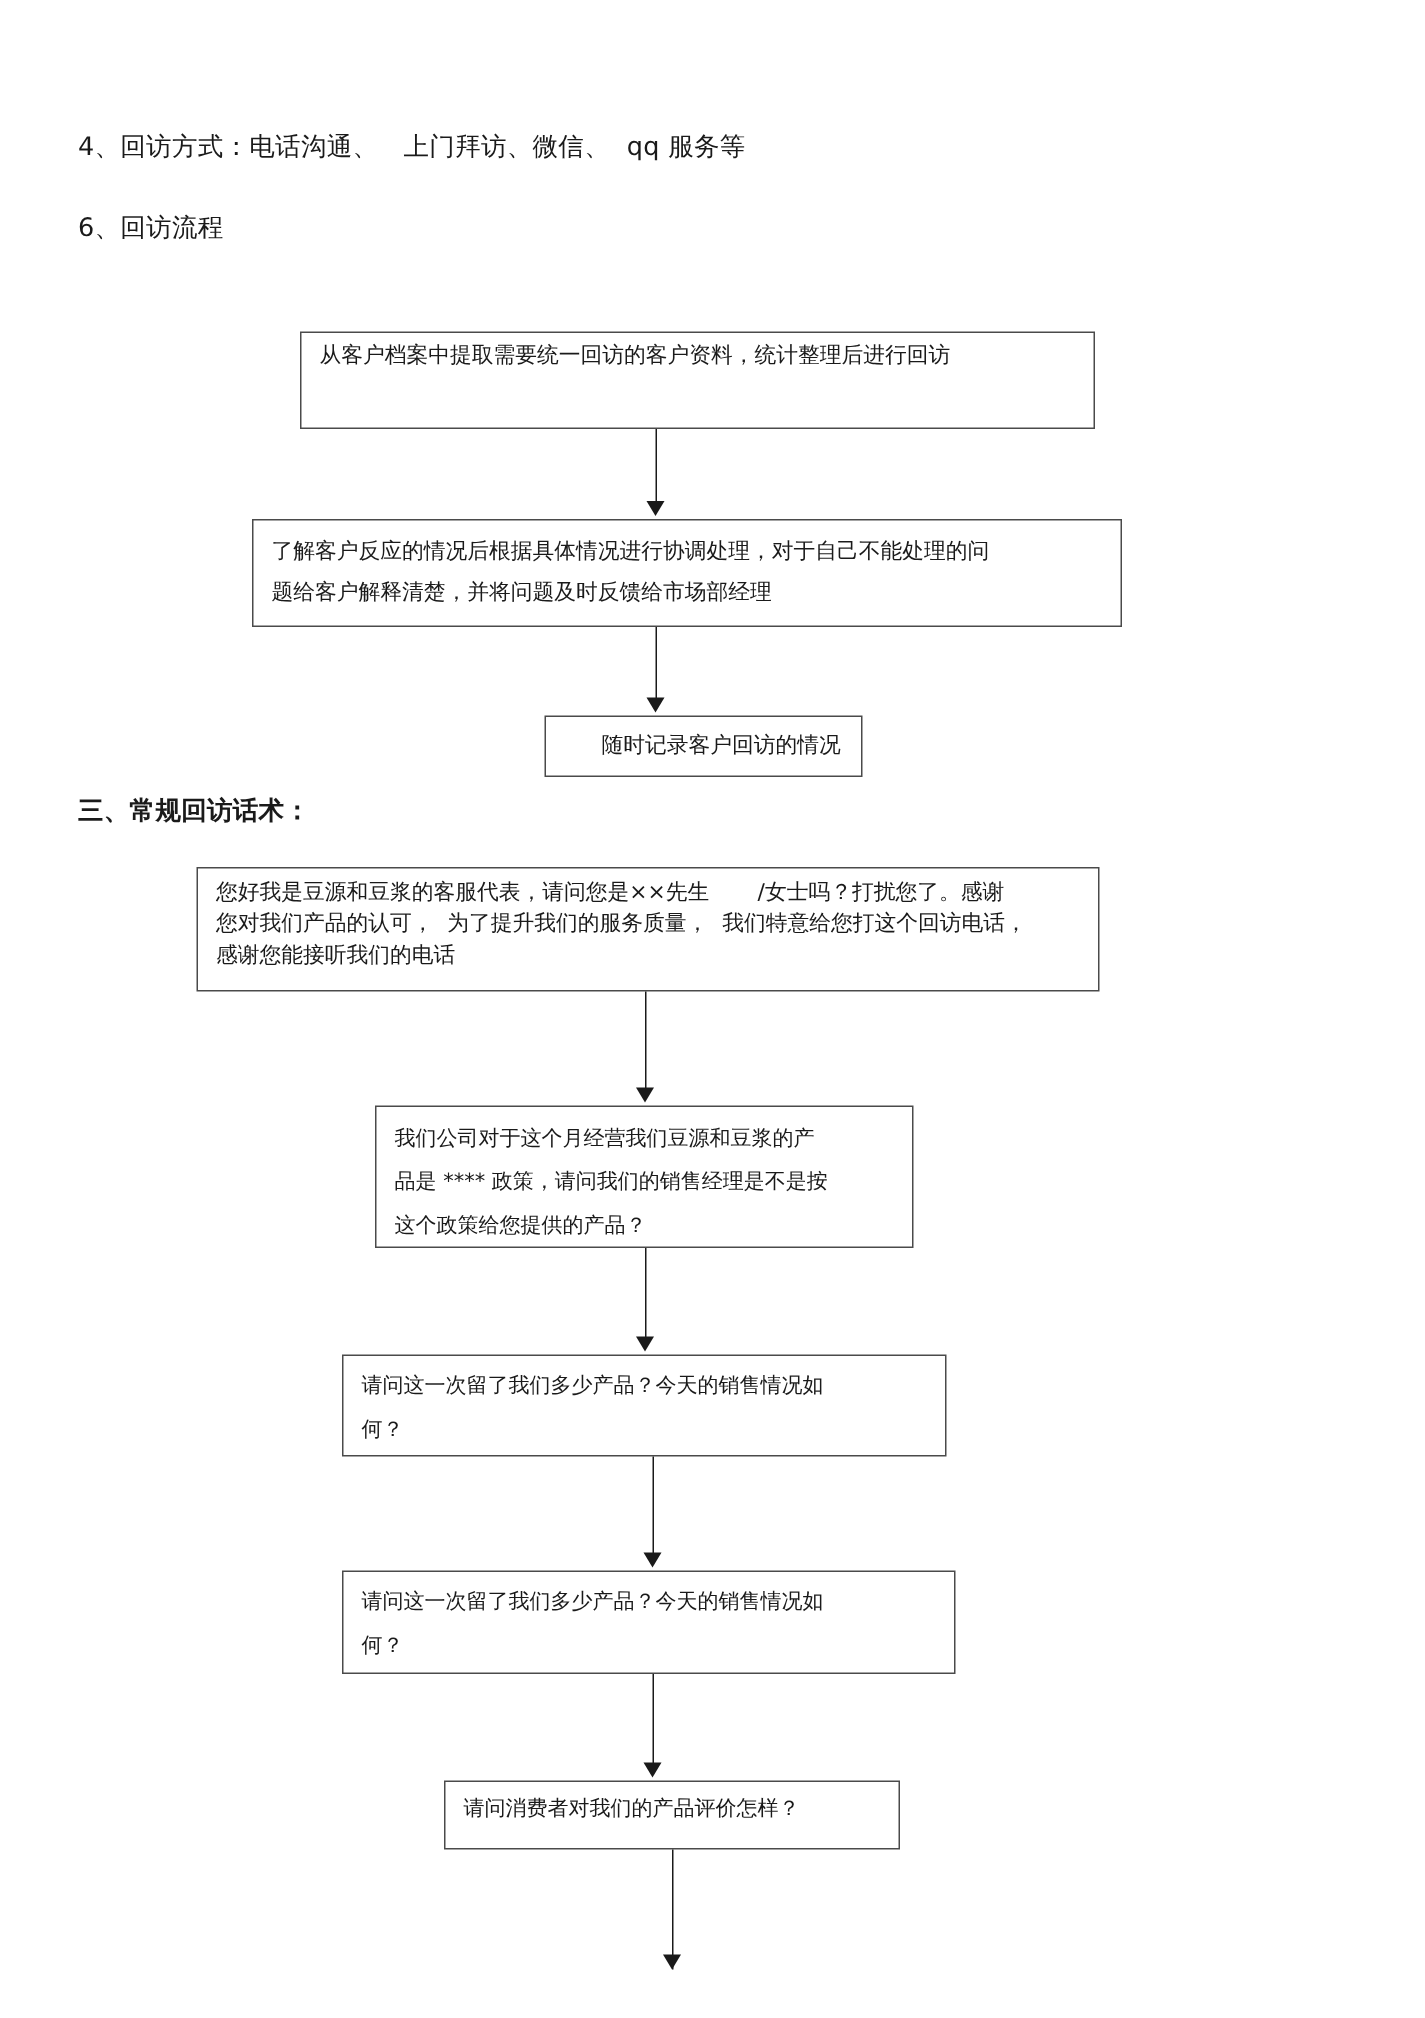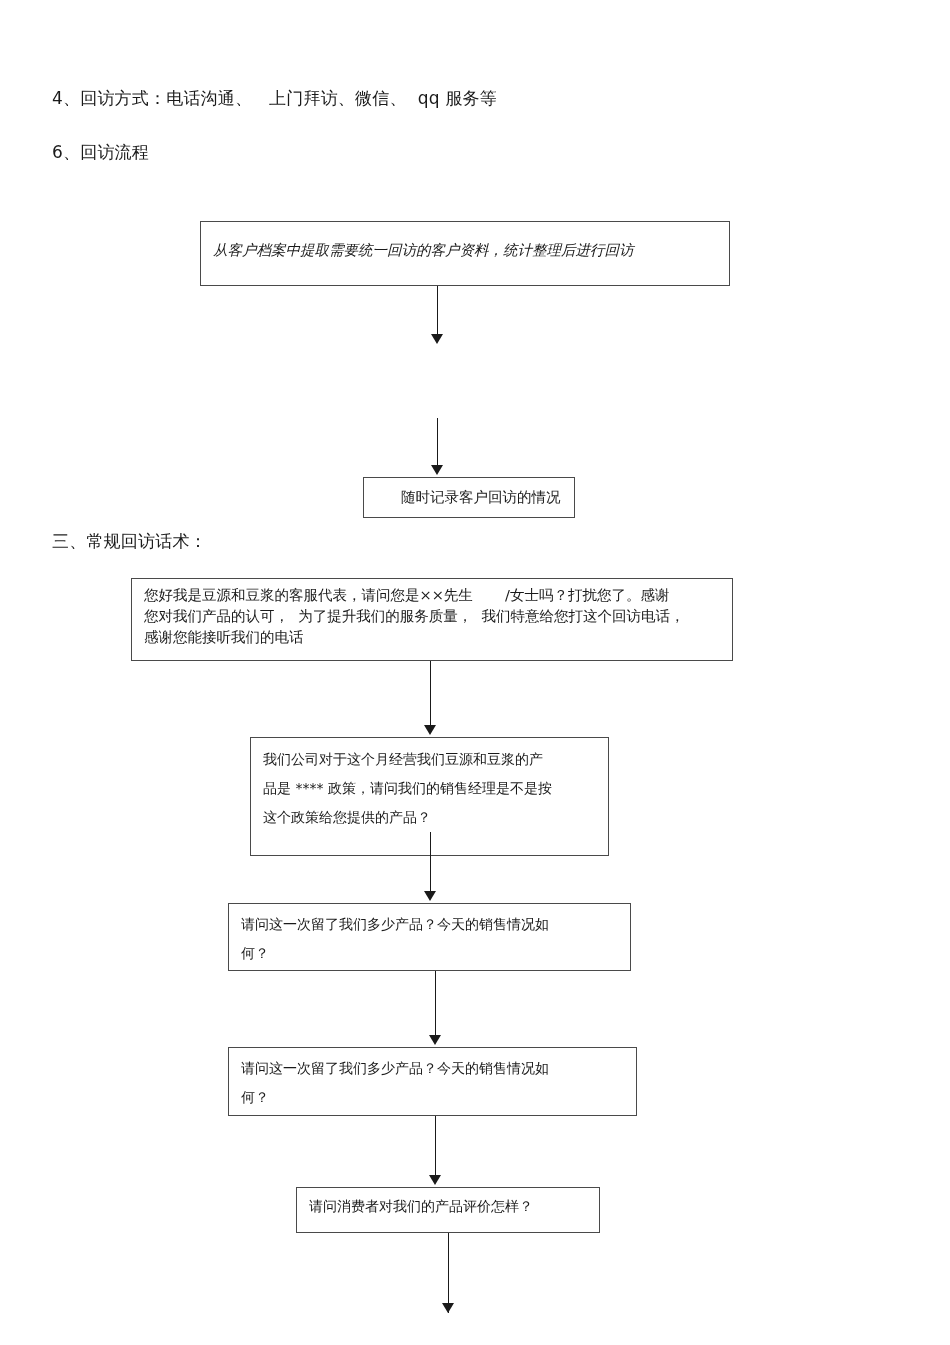--- a/index.html
+++ b/index.html
@@ -27,21 +27,21 @@
   .heading {
     position: absolute;
     font-size: 17px;
     line-height: 24px;
     color: #1a1a1a;
     white-space: pre;
     letter-spacing: 0.2px;
   }
   #heading-4  { left: 52px;  top: 86px; }
   #heading-5  { left: 52px;  top: 140px; }
-  #heading-3  { left: 52px;  top: 529px; }
+  #heading-3  { left: 52px;  top: 529px; font-weight: bold; }
 
   
   .box {
     position: absolute;
     box-sizing: border-box;
     border: 1px solid #4a4a4a;
     background: #ffffff;
   }
   .box .txt {
     position: absolute;
@@ -53,27 +53,27 @@
     color: #1a1a1a;
     white-space: pre-wrap;
   }
   .box.small .txt { font-size: 14px; }
 
   
   #box-extract   { left: 200px; top: 221px; width: 530px; height: 65px; }
   #box-handle    { left: 168px; top: 346px; width: 580px; height: 72px; }
   #box-record    { left: 363px; top: 477px; width: 212px; height: 41px; }
 
-  #box-extract .txt  { top: 15px; font-style: italic; }
+  #box-extract .txt  { top: 2px; }
   #box-handle .txt   { top: 8px; }
   #box-record .txt   { top: 6px; left: 13px; padding-left: 24px; }
 
   
   #box-greeting  { left: 131px; top: 578px; width: 602px; height: 83px; }
-  #box-policy    { left: 250px; top: 737px; width: 359px; height: 119px; }
+  #box-policy    { left: 250px; top: 737px; width: 359px; height: 95px; }
   #box-stockq1   { left: 228px; top: 903px; width: 403px; height: 68px; }
   #box-stockq2   { left: 228px; top: 1047px; width: 409px; height: 69px; }
   #box-feedback  { left: 296px; top: 1187px; width: 304px; height: 46px; }
 
   #box-greeting .txt { top: 6px; left: 12px; right: 10px; line-height: 21px; }
   #box-policy .txt   { top: 7px; left: 12px; right: 10px; line-height: 29px; }
   #box-stockq1 .txt  { top: 6px; left: 12px; right: 10px; line-height: 29px; }
   #box-stockq2 .txt  { top: 6px; left: 12px; right: 10px; line-height: 29px; }
   #box-feedback .txt { top: 6px; left: 12px; right: 8px; font-family: Liberation Mono, monospace; }
 
@@ -125,20 +125,24 @@
 
   <div class="heading" id="heading-3">三、常规回访话术：</div>
 
   <div class="box" id="box-extract">
     <div class="txt">从客户档案中提取需要统一回访的客户资料，统计整理后进行回访</div>
   </div>
 
   <div class="conn" id="conn-1"></div>
   <div class="arrowhead" id="head-1"></div>
 
+  <div class="box" id="box-handle">
+    <div class="txt">了解客户反应的情况后根据具体情况进行协调处理，对于自己不能处理的问
+题给客户解释清楚，并将问题及时反馈给市场部经理</div>
+  </div>
 
   <div class="conn" id="conn-2"></div>
   <div class="arrowhead" id="head-2"></div>
 
   <div class="box" id="box-record">
     <div class="txt">随时记录客户回访的情况</div>
   </div>
 
   <div class="box" id="box-greeting">
     <div class="txt">您好我是豆源和豆浆的客服代表，请问您是××先生       /女士吗？打扰您了。感谢

